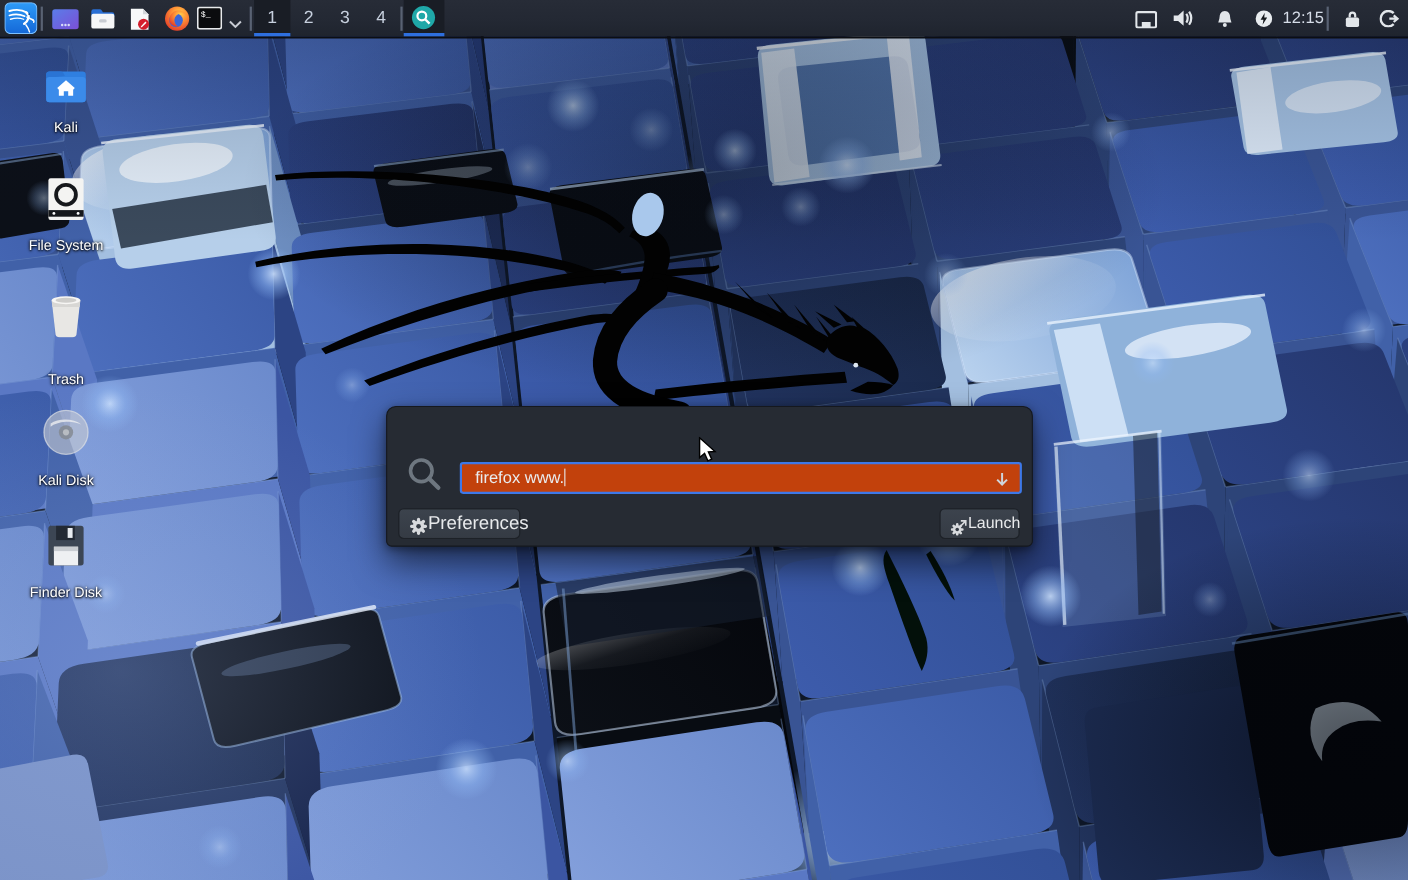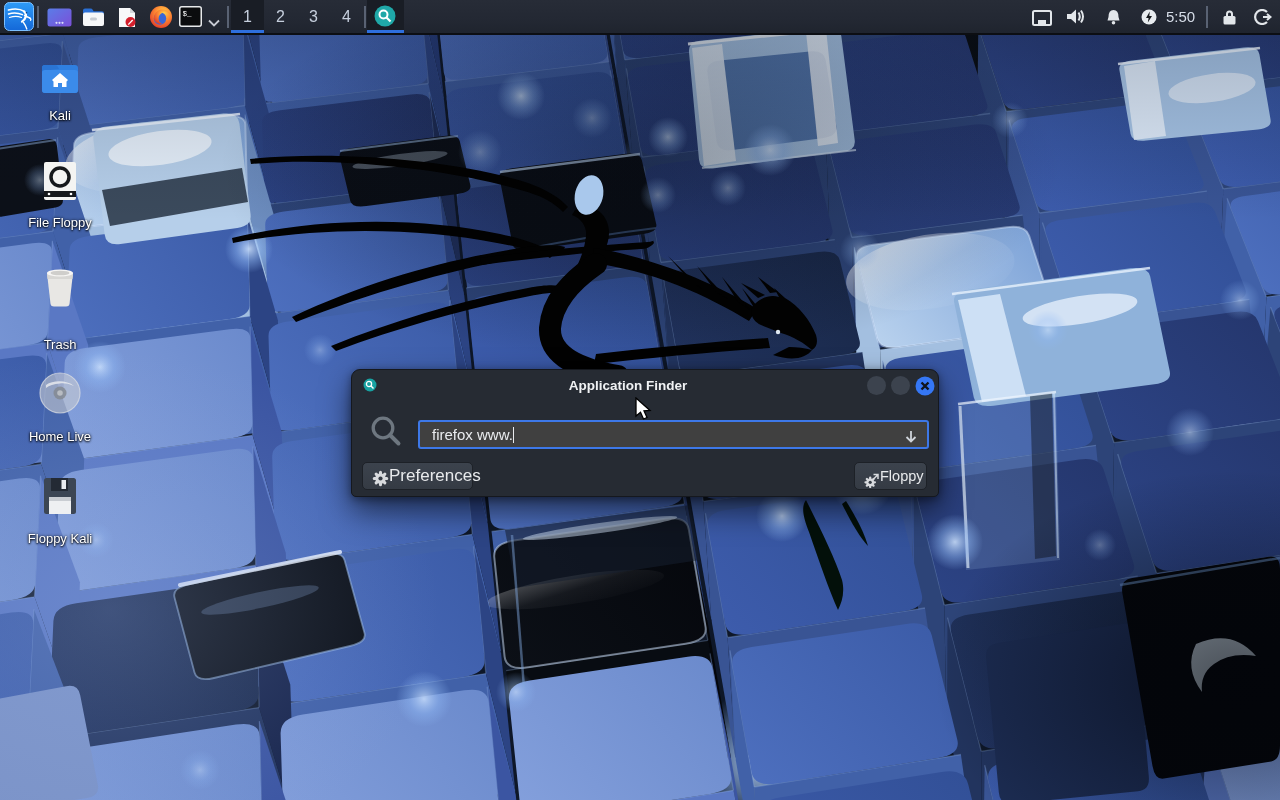--- a/index.html
+++ b/index.html
@@ -19,21 +19,21 @@
 .dlabel{margin-top:4px;font-size:13px;color:#fff;text-shadow:0 1px 2px #000,0 0 3px #000}
 
 #dlg{position:absolute;left:351px;top:369px;width:588px;height:128px;
  background:#262b33;border-radius:9px 9px 5px 5px;z-index:60;
  box-shadow:0 14px 30px rgba(0,0,0,0.55),0 2px 8px rgba(0,0,0,0.4);
  border:1px solid #15181e}
 #dlgtitle{position:absolute;left:0;top:0;right:0;height:30px}
 #dlgtitle .txt{position:absolute;left:0;right:34px;top:0;height:30px;line-height:32px;
  text-align:center;font-size:13.5px;font-weight:bold;color:#f0f2f4}
 .tbtn{position:absolute;top:6px;width:19px;height:19px;border-radius:50%;background:#3c434e}
-#input{position:absolute;left:66px;top:50px;width:511px;height:29px;background:#404040;
+#input{position:absolute;left:66px;top:50px;width:511px;height:29px;background:#c2410c;
  border:2px solid #3d78e8;border-radius:3px;color:#e9ebee;font-size:15px;line-height:25px;
  padding-left:12px}
 .caret{display:inline-block;width:1.5px;height:16px;background:#e9ebee;vertical-align:-3px}
 .btn{position:absolute;top:92px;height:28px;background:linear-gradient(180deg,#3c434d,#353b44);
  border:1px solid #1d2127;border-radius:5px;color:#e8eaec;font-size:17px;line-height:26px;
  text-align:center}
 </style></head>
 <body>
 <div id="root">
   <div class="abs" style="left:0;top:0;filter:blur(0.7px)">
@@ -1384,21 +1384,21 @@
         <svg width="40" height="40" viewBox="0 0 40 40" style="margin:0 auto;display:block" xmlns="http://www.w3.org/2000/svg">
 <rect x="4" y="1" width="32" height="38" rx="2" fill="#f4f4f2"></rect>
 <circle cx="20" cy="16" r="9" fill="none" stroke="#16181b" stroke-width="3.5"></circle>
 <rect x="4" y="30" width="32" height="6" fill="#16181b"></rect>
 <circle cx="9" cy="33" r="1.3" fill="#fff"></circle>
           <circle cx="31" cy="33" r="1.3" fill="#fff"></circle>
 </svg>
       </div>
     </div>
     <div class="dicon" style="left:0px;top:215px">
-      <div class="dlabel" style="margin-top:0">File Floppy</div>
+      <div class="dlabel" style="margin-top:0">File System</div>
     </div>
     <div class="dicon" style="left:0px;top:267px">
       <div style="height:40px">
         <svg width="40" height="40" viewBox="0 0 40 40" style="margin:0 auto;display:block" xmlns="http://www.w3.org/2000/svg">
 <path d="M7,6 L33,6 L29.5,37 Q29,39.5 26,39.5 L14,39.5 Q11,39.5 10.5,37 Z" fill="#e8e7e4"></path>
 <path d="M7,6 L33,6 L32.4,12 L7.6,12 Z" fill="#d8d7d4"></path>
 <ellipse cx="20" cy="6" rx="13" ry="3.6" fill="#f7f6f4"></ellipse>
 <ellipse cx="20" cy="6" rx="9.5" ry="2.3" fill="#cfcecb"></ellipse>
 </svg>
       </div>
@@ -1411,35 +1411,35 @@
         <svg width="44" height="42" viewBox="0 0 44 42" style="margin:0 auto;display:block" xmlns="http://www.w3.org/2000/svg">
 <circle cx="22" cy="21" r="20" fill="#c8ccd2" opacity="0.6"></circle>
 <circle cx="22" cy="21" r="20" fill="none" stroke="#dde0e4" stroke-width="1.2" opacity="0.7"></circle>
 <circle cx="22" cy="21" r="6.5" fill="#848a92" opacity="0.85"></circle>
 <circle cx="22" cy="21" r="2.8" fill="#b8bcc2"></circle>
 <path d="M8,13 C15,8 29,8 36,14 C30,11.5 26,11 22,11.5 C16,12 11,13.5 8,16 Z" fill="#eceef0" opacity="0.8"></path>
 </svg>
       </div>
     </div>
     <div class="dicon" style="left:0px;top:429px">
-      <div class="dlabel" style="margin-top:0">Home Live</div>
+      <div class="dlabel" style="margin-top:0">Kali Disk</div>
     </div>
     <div class="dicon" style="left:0px;top:476px">
       <div style="height:40px">
         <svg width="38" height="40" viewBox="0 0 38 40" style="margin:0 auto;display:block" xmlns="http://www.w3.org/2000/svg">
 <rect x="3" y="2" width="32" height="36" rx="2.5" fill="#3c4654"></rect>
 <rect x="10" y="2" width="17" height="13" fill="#232a34"></rect>
 <rect x="20.5" y="4" width="4.5" height="9" fill="#e8ecf0"></rect>
 <rect x="8" y="21" width="22" height="17" fill="#eef0f2"></rect>
 <rect x="8" y="21" width="22" height="4" fill="#c9cdd2"></rect>
 </svg>
       </div>
     </div>
     <div class="dicon" style="left:0px;top:531px">
-      <div class="dlabel" style="margin-top:0">Floppy Kali</div>
+      <div class="dlabel" style="margin-top:0">Finder Disk</div>
     </div>
 
 <div id="panel">
  <div class="abs" style="left:4px;top:2px"><svg width="30" height="29" viewBox="0 0 30 29" style="" xmlns="http://www.w3.org/2000/svg">
 <defs>
             <linearGradient id="kg" x1="0" y1="0" x2="0" y2="1">
 <stop offset="0" stop-color="#2e9bf7"></stop>
               <stop offset="1" stop-color="#1468d8"></stop>
             </linearGradient>
           </defs>
@@ -1523,47 +1523,33 @@
 <path d="M15,2.5 Q19,8.5 15,14.5" stroke="#e2e6ea" stroke-width="2" fill="none"></path>
 </svg></div>
  <div class="abs" style="left:1105px;top:9px"><svg width="17" height="16" viewBox="0 0 17 16" style="" xmlns="http://www.w3.org/2000/svg">
 <path d="M8.5,1 Q13.5,1 13.5,8 L14.5,11.5 L2.5,11.5 L3.5,8 Q3.5,1 8.5,1 Z" fill="#e2e6ea"></path>
 <circle cx="8.5" cy="13.8" r="1.8" fill="#e2e6ea"></circle>
 </svg></div>
  <div class="abs" style="left:1141px;top:9px"><svg width="16" height="16" viewBox="0 0 16 16" style="" xmlns="http://www.w3.org/2000/svg">
 <circle cx="8" cy="8" r="7.5" fill="#e8ecef"></circle>
 <path d="M8.8,2.5 L5,9 L7.6,9 L6.8,13.5 L11,7 L8.3,7 Z" fill="#15181c"></path>
 </svg></div>
- <div id="clock" style="left:1166px">5:50</div>
+ <div id="clock" style="left:1166px">12:15</div>
  <div class="psep" style="left:1206px"></div>
  <div class="abs" style="left:1222px;top:9px"><svg width="15" height="16" viewBox="0 0 15 16" style="" xmlns="http://www.w3.org/2000/svg">
 <rect x="1.5" y="7" width="12" height="8.5" rx="1.5" fill="#e2e6ea"></rect>
 <path d="M4,7 L4,5 Q4,1.5 7.5,1.5 Q11,1.5 11,5 L11,7 L9,7 L9,5 Q9,3.5 7.5,3.5 Q6,3.5 6,5 L6,7 Z" fill="#e2e6ea"></path>
 </svg></div>
  <div class="abs" style="left:1254px;top:9px"><svg width="18" height="16" viewBox="0 0 18 16" style="" xmlns="http://www.w3.org/2000/svg">
 <path d="M13,3 A7,7 0 1 0 13,13" stroke="#e2e6ea" stroke-width="2.2" fill="none"></path>
 <path d="M9,8 L16,8 M13,5 L16.5,8 L13,11" stroke="#e2e6ea" stroke-width="2" fill="none"></path>
 </svg></div>
 </div>
 
 <div id="dlg">
- <div id="dlgtitle">
-   <div class="abs" style="left:11px;top:8px"><svg width="14" height="14" viewBox="0 0 14 14" style="" xmlns="http://www.w3.org/2000/svg">
-<circle cx="7" cy="7" r="6.5" fill="#17a2a2"></circle>
-<circle cx="6" cy="6" r="2.6" fill="none" stroke="#fff" stroke-width="1.3"></circle>
-<path d="M8,8 L10.5,10.5" stroke="#fff" stroke-width="1.4"></path>
-</svg></div>
-   <div class="txt">Application Finder</div>
-   <div class="tbtn" style="left:515px"></div>
-   <div class="tbtn" style="left:539px"></div>
-   <div class="abs" style="left:563px;top:6px"><svg width="20" height="20" viewBox="0 0 20 20" style="" xmlns="http://www.w3.org/2000/svg">
-<circle cx="10" cy="10" r="9.5" fill="#3577f5"></circle>
-<path d="M6.5,6.5 L13.5,13.5 M13.5,6.5 L6.5,13.5" stroke="#10151c" stroke-width="2.4"></path>
-</svg></div>
- </div>
  <div class="abs" style="left:18px;top:45px"><svg width="32" height="32" viewBox="0 0 32 32" style="" xmlns="http://www.w3.org/2000/svg">
 <circle cx="13" cy="13" r="9.8" fill="none" stroke="#6e7780" stroke-width="3.3"></circle>
 <path d="M20,20 L28.5,28.5" stroke="#6e7780" stroke-width="3.9" stroke-linecap="round"></path>
 </svg></div>
  <div id="input">firefox www.<span class="caret"></span>
    <div class="abs" style="right:8px;top:5px"><svg width="16" height="16" viewBox="0 0 16 16" style="" xmlns="http://www.w3.org/2000/svg">
             <path d="M8,2 L8,12 M3.5,8 L8,12.5 L12.5,8" stroke="#cfd4da" stroke-width="1.8" fill="none"></path>
           </svg></div>
  </div>
  <div class="btn" style="left:10px;width:111px">
@@ -1578,20 +1564,20 @@
  </div>
  <div class="btn" style="left:502px;width:73px;font-size:14.5px">
    <div class="abs" style="left:9px;top:7px"><svg width="15" height="15" viewBox="0 0 15 15" style="" xmlns="http://www.w3.org/2000/svg">
 <circle cx="6.2" cy="9.3" r="3.9" fill="#d8dadd"></circle>
 <g stroke="#d8dadd" stroke-width="2.3" stroke-linecap="round">
 <path d="M6.2,4.6 L6.2,14 M1.5,9.3 L10.9,9.3 M2.9,6 L9.5,12.6 M9.5,6 L2.9,12.6"></path>
 </g>
 <circle cx="6.2" cy="9.3" r="1.6" fill="#353b44"></circle>
 <path d="M9.5,1.5 L14,1.5 L14,6 M13.8,1.7 L9.8,5.7" stroke="#d8dadd" stroke-width="1.5" fill="none"></path>
 </svg></div>
-   <div style="margin-left:25px;text-align:left">Floppy</div>
+   <div style="margin-left:25px;text-align:left">Launch</div>
  </div>
 </div>
 
   <svg width="22" height="26" viewBox="0 0 22 26" style="position:absolute;left:634px;top:397px;z-index:99" xmlns="http://www.w3.org/2000/svg">
 <path d="M2,1 L2,19 L6.5,15.2 L9.5,22 L13,20.5 L10,13.8 L16,13.5 Z" fill="#fff" stroke="#000" stroke-width="1.3"></path>
 </svg>
 </div>
 
 </body></html>

